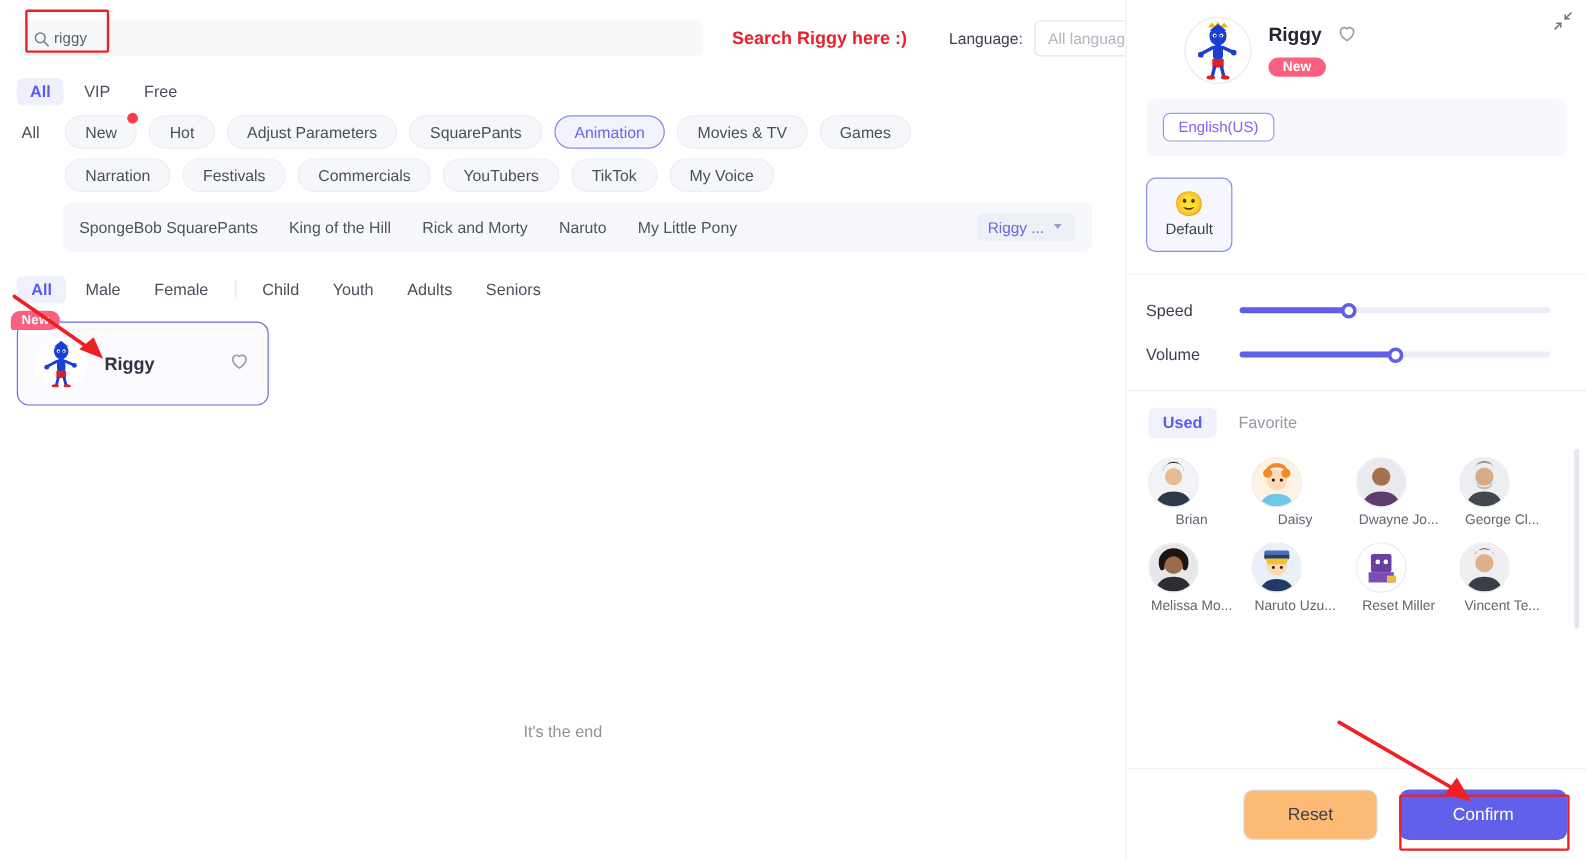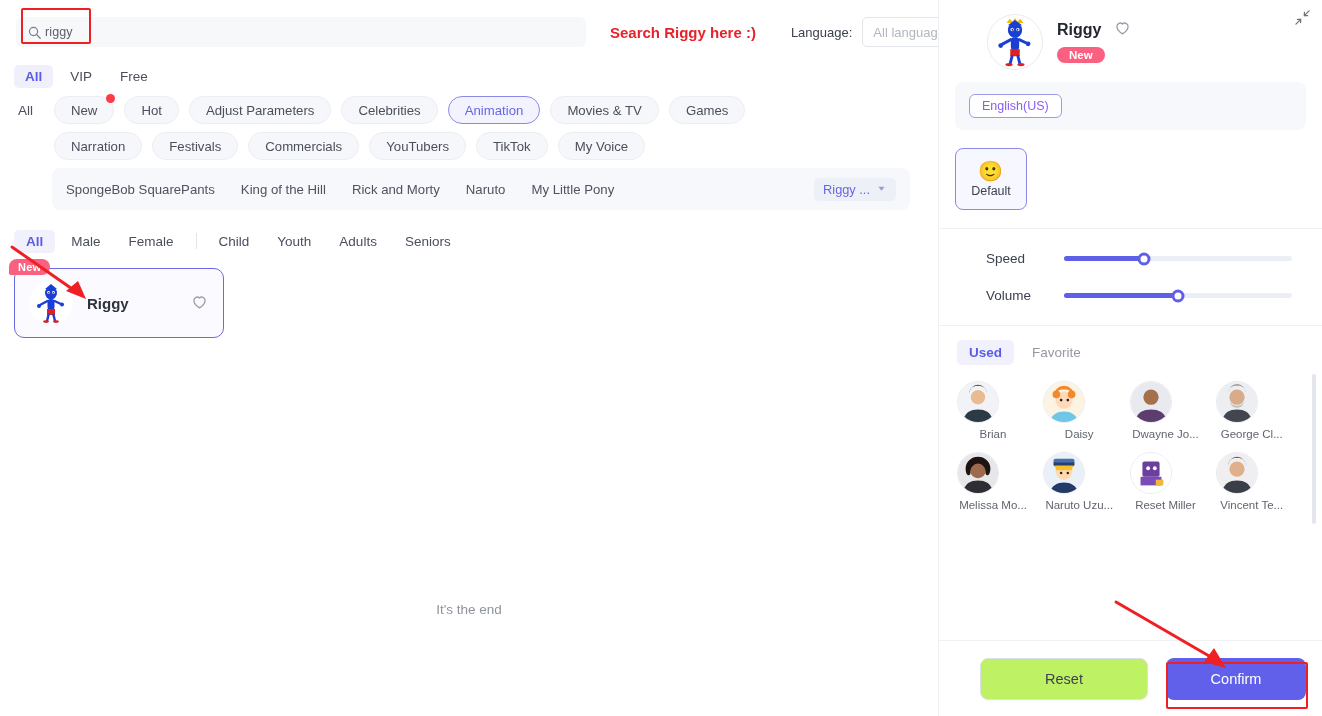--- a/index.html
+++ b/index.html
@@ -129,21 +129,21 @@
 
   .rp-emotion { padding: 18px 0 18px 16px; border-bottom: 1px solid #eef0f4; }
   .emotion-tile {
     width: 72px; height: 62px; border: 1.4px solid #8a8ae8; border-radius: 8px; background:#f7f7ff;
     display:flex; flex-direction:column; align-items:center; justify-content:center; gap:3px; cursor:pointer;
   }
   .emotion-emoji { font-size: 20px; line-height: 20px; }
   .emotion-label { font-size: 12.5px; color:#3c4050; }
 
   .rp-sliders { padding: 22px 30px 22px 16px; border-bottom: 1px solid #eef0f4; }
-  .slider-row { display:flex; align-items:center; margin-bottom: 22px; margin-left: 31px; }
+  .slider-row { display:flex; align-items:center; margin-bottom: 22px; }
   .slider-row:last-child { margin-bottom: 0; }
   .slider-label { width: 78px; flex:0 0 78px; font-size: 13.5px; color:#3c4050; }
   .slider-track { position:relative; flex:1; height: 5px; background:#eceef6; border-radius:3px; }
   .slider-fill { position:absolute; left:0; top:0; bottom:0; background:#5f5fe8; border-radius:3px; }
   .slider-knob {
     position:absolute; top:50%; width:13px; height:13px; border-radius:50%; background:#fff;
     border: 3px solid #5f5fe8; transform: translate(-50%, -50%); cursor:pointer;
   }
 
   .rp-voices { flex:1; overflow:hidden; position:relative; padding: 14px 0 0 0; }
@@ -163,21 +163,21 @@
   .vscroll {
     position:absolute; right: 6px; top: 48px; width: 4px; height: 150px;
     background:#e4e6ee; border-radius: 2px;
   }
 
   .rp-actions {
     height: 76px; border-top: 1px solid #eef0f4; display:flex; align-items:center;
     justify-content:flex-end; gap: 18px; padding-right: 16px; position: relative;
   }
   .btn-reset {
-    width: 168px; height: 42px; border:1px solid #dcdfe8; border-radius: 8px; background:#bef264;
+    width: 112px; height: 42px; border:1px solid #dcdfe8; border-radius: 8px; background:#fdba74;
     font-size: 14.5px; color:#3c4050; cursor:pointer; font-family:"Liberation Sans", sans-serif;
   }
   .btn-confirm {
     width: 140px; height: 42px; border:none; border-radius: 8px; background:#6160ea; color:#fff;
     font-size: 14.5px; cursor:pointer; font-family:"Liberation Sans", sans-serif;
   }
 
   
   .annot { position:absolute; pointer-events:none; }
   .annot-box { border: 2.5px solid #ef2024; border-radius: 2px; }
@@ -223,21 +223,21 @@
 
     <div class="chip-rows">
       <div class="chip-line">
         <span class="chip-all">All</span>
         <div class="chip">
           <span>New</span>
           <span class="dot"></span>
         </div>
         <div class="chip">Hot</div>
         <div class="chip">Adjust Parameters</div>
-        <div class="chip">Celebrities</div>
+        <div class="chip">SquarePants</div>
         <div class="chip selected">Animation</div>
         <div class="chip">Movies &amp; TV</div>
         <div class="chip">Games</div>
       </div>
       <div class="chip-line second">
         <div class="chip">Narration</div>
         <div class="chip">Festivals</div>
         <div class="chip">Commercials</div>
         <div class="chip">YouTubers</div>
         <div class="chip">TikTok</div>

